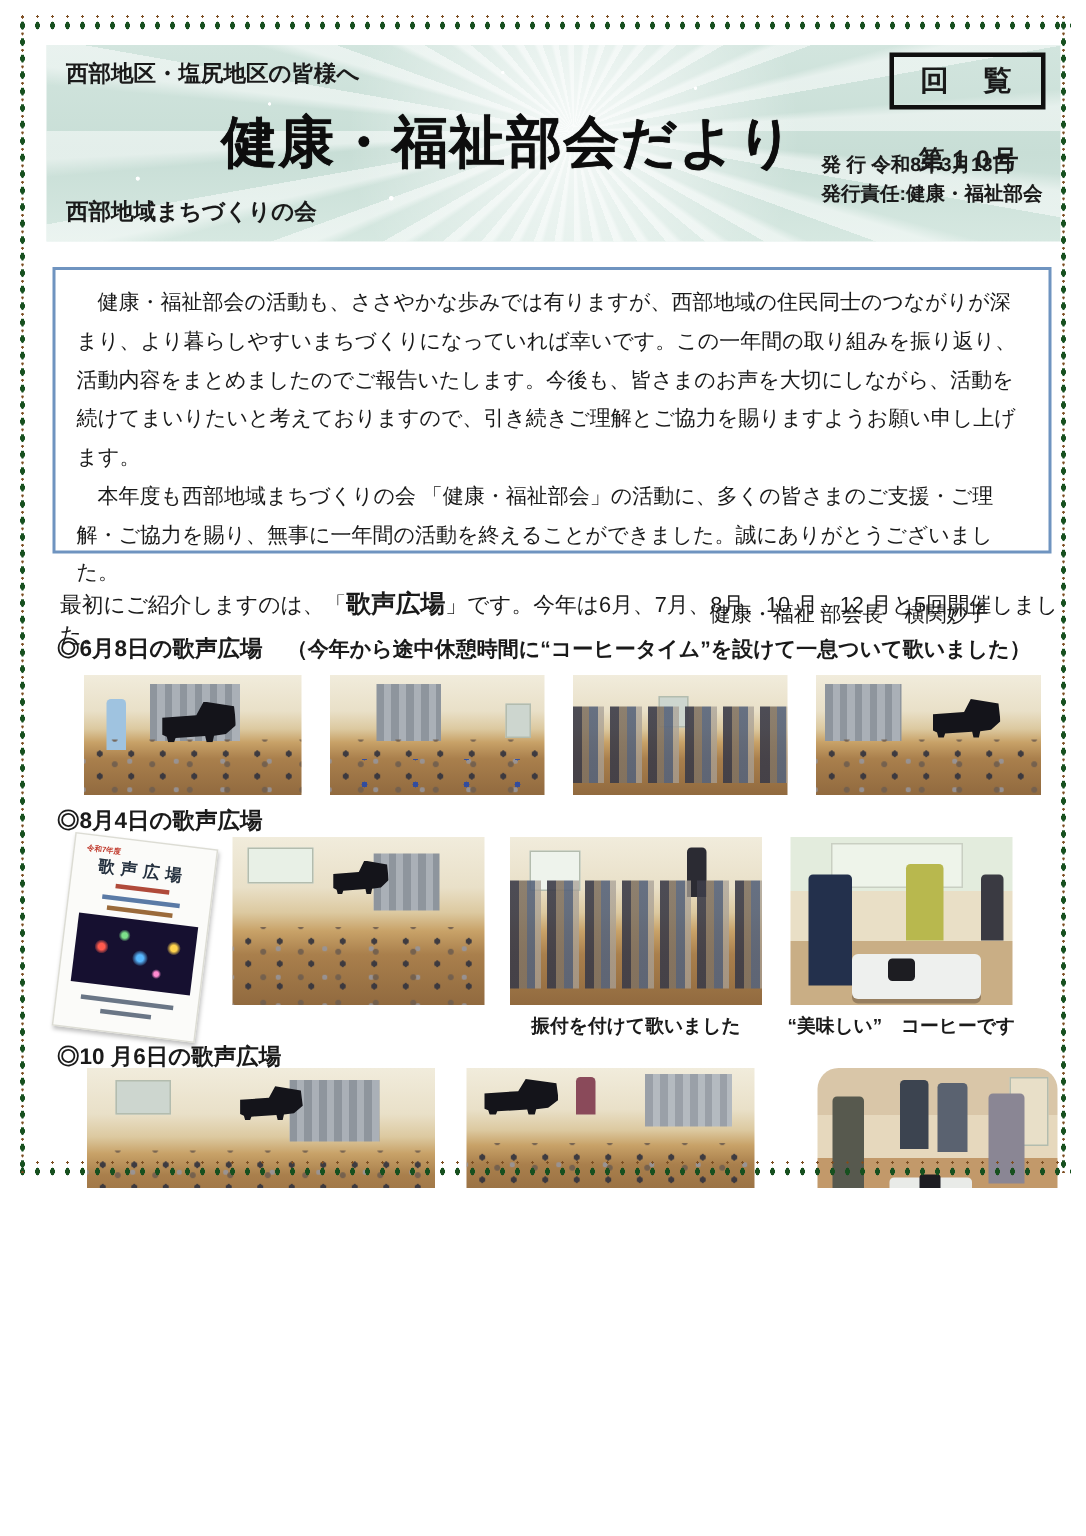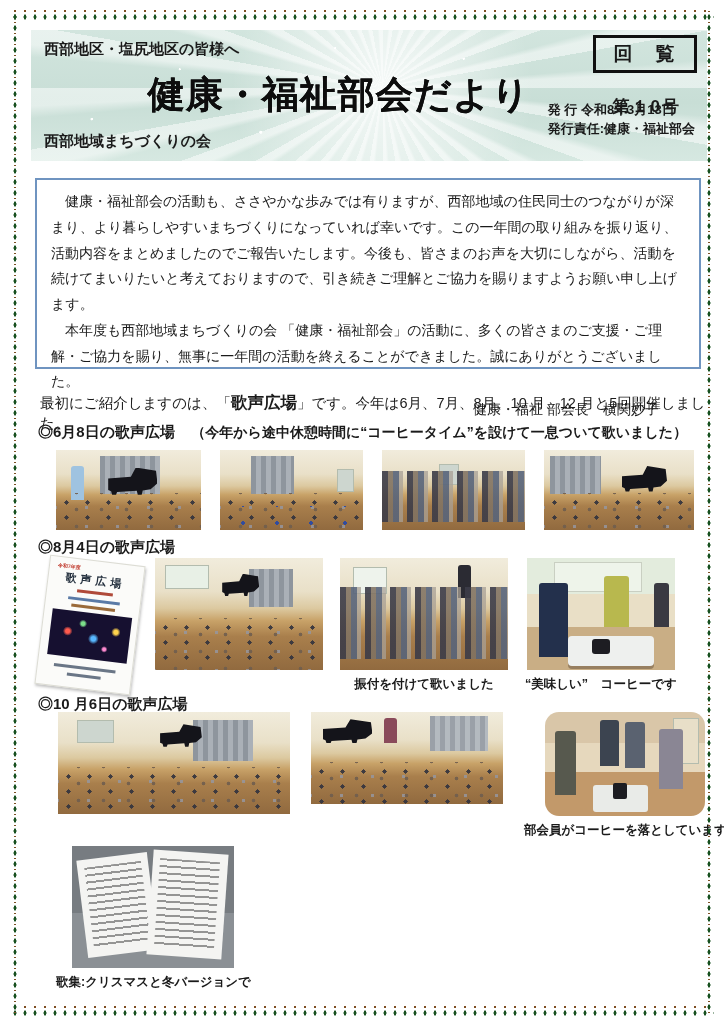--- a/index.html
+++ b/index.html
@@ -1,18 +1,18 @@
 <!DOCTYPE html>
 <html><head>
 <meta charset="utf-8">
 <style>
   * { margin:0; padding:0; box-sizing:border-box; }
   html,body { background:#ffffff; }
   body { font-family:"Liberation Sans", sans-serif; color:#1a1a1a; }
-  .page { position:relative; width:724px; height:1024px; background:#ffffff; overflow:hidden; }
+  .page { position:relative; width:724px; height:792px; background:#ffffff; overflow:hidden; }
 
   
   .bd { position:absolute; z-index:5; }
   .bd-top, .bd-bottom {
     left:10px; right:10px; height:14px;
     background-image:
       radial-gradient(ellipse 2.2px 3.8px at 5px 9px, #17501f 66%, rgba(23,80,31,0) 72%),
       radial-gradient(circle 1.1px at 5px 3px, #7d4e22 72%, rgba(125,78,34,0) 82%);
     background-size:10px 14px; background-repeat:repeat-x;
   }

